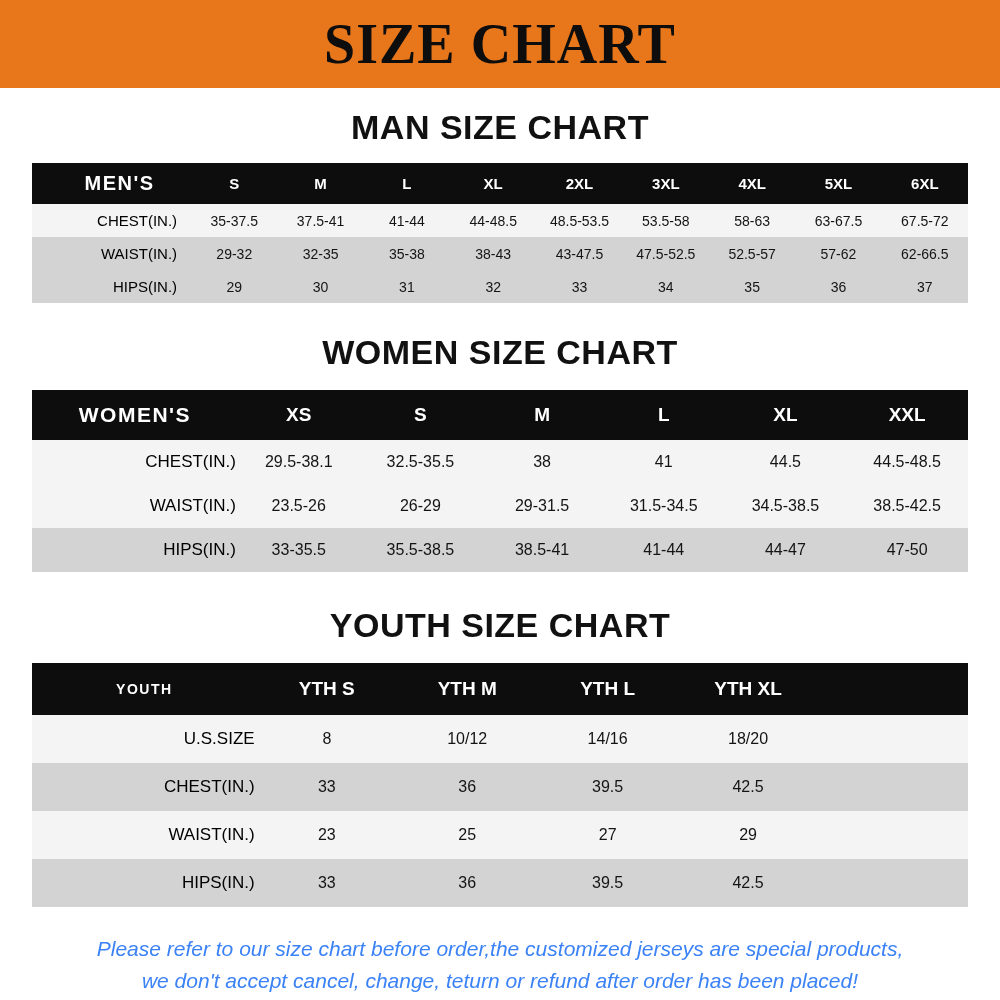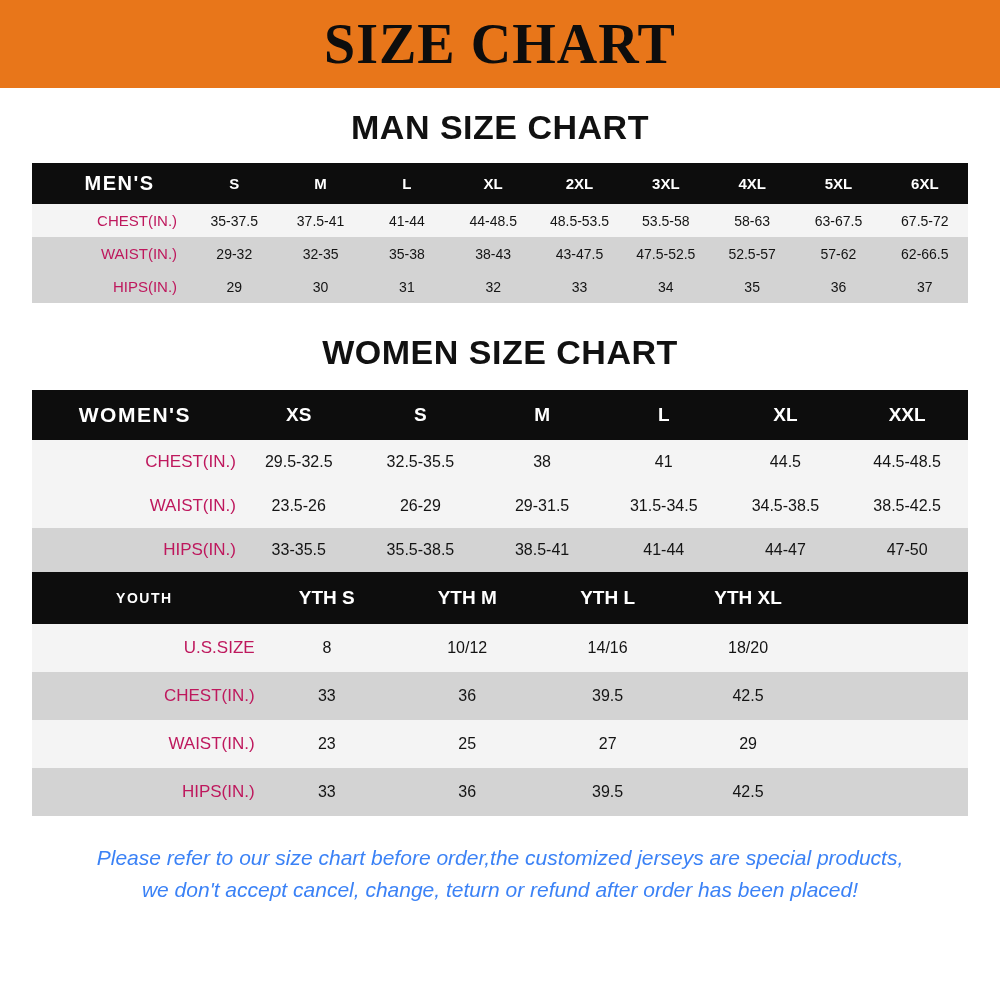--- a/index.html
+++ b/index.html
@@ -78,21 +78,21 @@
   }
   tbody td {
     text-align: center;
     color: #141414;
     font-size: 15px;
     padding: 8px 2px;
   }
   tbody td.rowhdr {
     text-align: right;
     padding-right: 14px;
-    color: #be185d;
+    color: #000000;
     font-size: 16px;
   }
   tbody tr.odd  td { background: #f4f4f4; }
   tbody tr.even td { background: #d3d3d3; }
 
   
   .men thead th.corner { font-size: 20px; }
   .men tbody td { font-size: 14px; }
   .men tbody td.rowhdr { font-size: 15px; }
 
@@ -205,21 +205,21 @@
           <th>S</th>
           <th>M</th>
           <th>L</th>
           <th>XL</th>
           <th>XXL</th>
         </tr>
       </thead>
       <tbody>
         <tr class="odd">
           <td class="rowhdr">CHEST(IN.)</td>
-          <td>29.5-32.5</td>
+          <td>29.5-38.1</td>
           <td>32.5-35.5</td>
           <td>38</td>
           <td>41</td>
           <td>44.5</td>
           <td>44.5-48.5</td>
         </tr>
         <tr class="odd">
           <td class="rowhdr">WAIST(IN.)</td>
           <td>23.5-26</td>
           <td>26-29</td>
@@ -234,20 +234,21 @@
           <td>35.5-38.5</td>
           <td>38.5-41</td>
           <td>41-44</td>
           <td>44-47</td>
           <td>47-50</td>
         </tr>
       </tbody>
     </table>
   </div>
 
+  <div class="section-title t-youth">YOUTH SIZE CHART</div>
   <div class="tbl-wrap">
     <table class="youth">
       <colgroup>
         <col style="width:24%">
         <col span="4">
         <col style="width:16%">
       </colgroup>
       <thead>
         <tr>
           <th class="corner">YOUTH</th>

